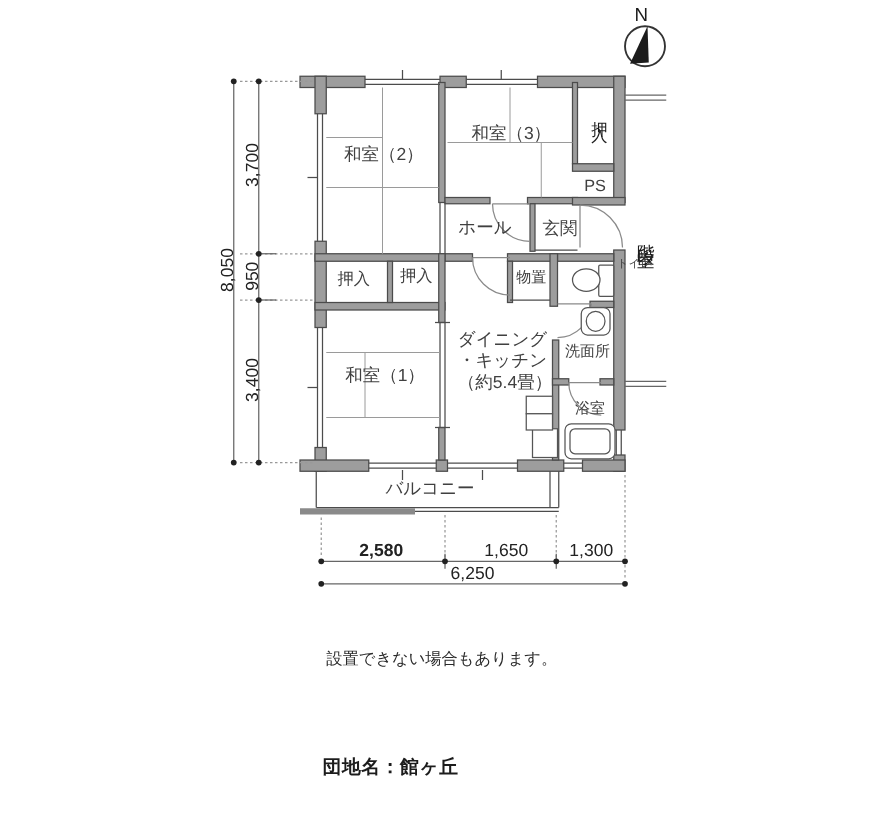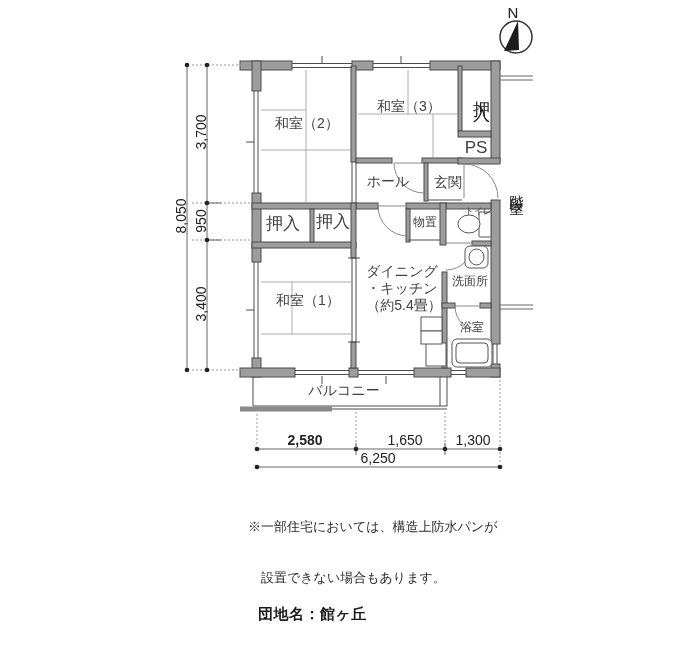--- a/index.html
+++ b/index.html
@@ -2,21 +2,21 @@
 <html><head>
 <meta charset="utf-8">
 <style>
   html,body{margin:0;padding:0;background:#ffffff;}
   .stage{position:relative;width:700px;height:650px;background:#ffffff;overflow:hidden;
          font-family:"Liberation Sans",sans-serif;color:#1c1c1c;}
   .stage svg{position:absolute;left:0;top:0;}
   .lbl{position:absolute;transform:translate(-50%,-50%);white-space:pre;color:#404040;}
   .rot{transform:translate(-50%,-50%) rotate(-90deg);}
   .vert{writing-mode:vertical-rl;text-orientation:upright;}
-  .fs14{font-size:14px;} .fs13{font-size:17px;text-align:center;} .fs12{font-size:12px;} .fs9{font-size:9px;}
+  .fs14{font-size:14px;} .fs13{font-size:13px;text-align:center;} .fs12{font-size:12px;} .fs9{font-size:9px;}
   .dim{font-size:14px;color:#222;}
   .notes{position:absolute;left:248px;top:484px;font-size:13px;line-height:17px;
          color:#2a2a2a;white-space:pre;}
   .info{position:absolute;left:258px;top:569px;font-size:15px;line-height:18px;
         font-weight:600;color:#1c1c1c;white-space:pre;letter-spacing:0.5px;}
   .north{position:absolute;font-size:15px;transform:translate(-50%,-50%);}
 </style>
 </head>
 <body>
 
@@ -205,40 +205,39 @@
   <div class="lbl fs14" style="left:307px;top:124px;">和室（2）</div>
   <div class="lbl fs14" style="left:409px;top:107px;">和室（3）</div>
   <div class="vert fs13" style="position:absolute;left:470px;top:87px;letter-spacing:4px;">押入</div>
   <div class="lbl fs13" style="left:476px;top:148px;">PS</div>
   <div class="lbl fs14" style="left:388px;top:182px;">ホール</div>
   <div class="lbl fs14" style="left:448px;top:183px;font-family:Liberation Mono, monospace;">玄関</div>
   <div class="vert fs14" style="position:absolute;left:508px;top:184px;letter-spacing:3px;">階段室</div>
   <div class="lbl fs13" style="left:283px;top:223px;">押入</div>
   <div class="lbl fs13" style="left:333px;top:221px;">押入</div>
   <div class="lbl fs12" style="left:425px;top:222px;">物置</div>
-  <div class="lbl fs9" style="left:459px;top:211px;padding-left:39px;">トイレ</div>
+  <div class="lbl fs9" style="left:488px;top:211px;padding-left:39px;">トイレ</div>
   <div class="lbl fs14" style="left:308px;top:301px;">和室（1）</div>
   <div class="lbl fs14" style="left:402px;top:272px;">ダイニング</div>
   <div class="lbl fs14" style="left:402px;top:289px;">・キッチン</div>
   <div class="lbl fs14" style="left:404px;top:306px;text-align:center;">（約5.4畳）</div>
   <div class="lbl fs12" style="left:470px;top:281px;">洗面所</div>
   <div class="lbl fs12" style="left:472px;top:327px;">浴室</div>
   <div class="lbl fs14" style="left:344px;top:391px;">バルコニー</div>
 
   <div class="lbl rot dim" style="left:181px;top:216px;">8,050</div>
   <div class="lbl rot dim" style="left:201px;top:132px;">3,700</div>
   <div class="lbl rot dim" style="left:201px;top:221px;">950</div>
   <div class="lbl rot dim" style="left:201px;top:304px;">3,400</div>
   <div class="lbl dim" style="left:305px;top:440px;font-weight:bold;">2,580</div>
   <div class="lbl dim" style="left:405px;top:440px;">1,650</div>
   <div class="lbl dim" style="left:473px;top:440px;">1,300</div>
   <div class="lbl dim" style="left:378px;top:458px;">6,250</div>
 
   <div class="notes">
-    <div>※一部住宅においては、構造上防水パンが</div>
     <div>　設置できない場合もあります。</div>
     
     
   </div>
 
   <div class="info">
     <div>団地名：館ヶ丘</div>
     
     
     

